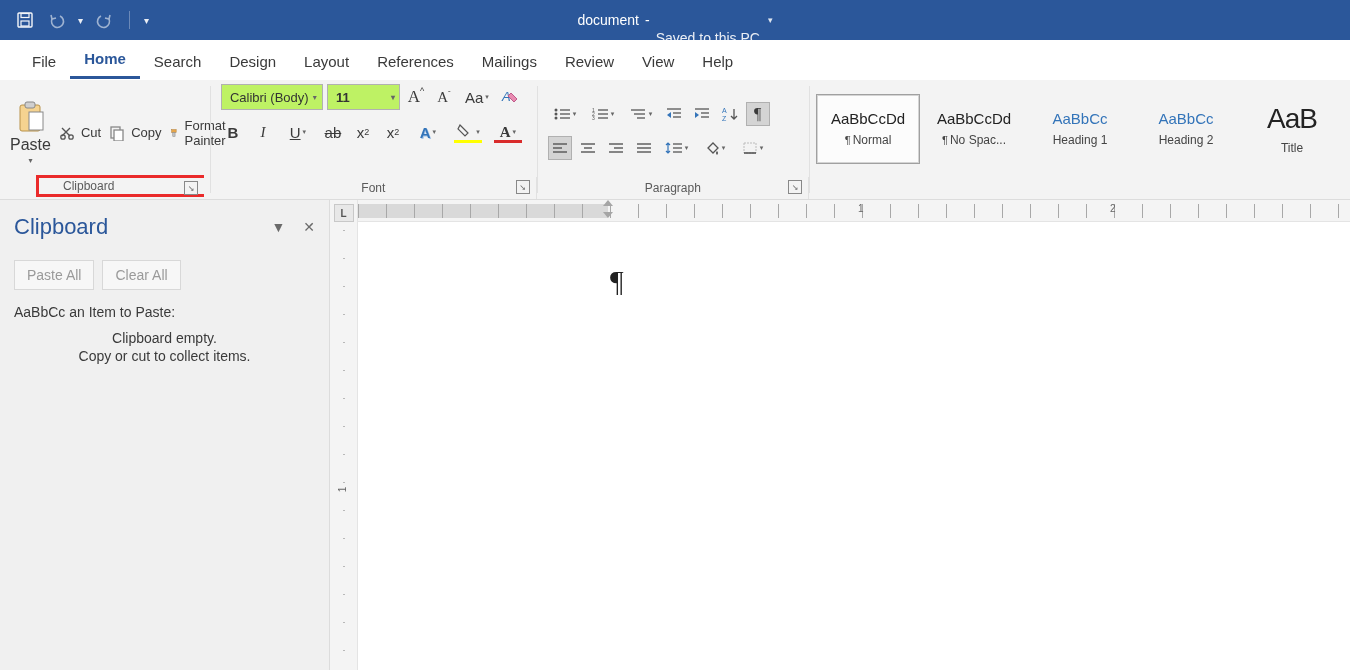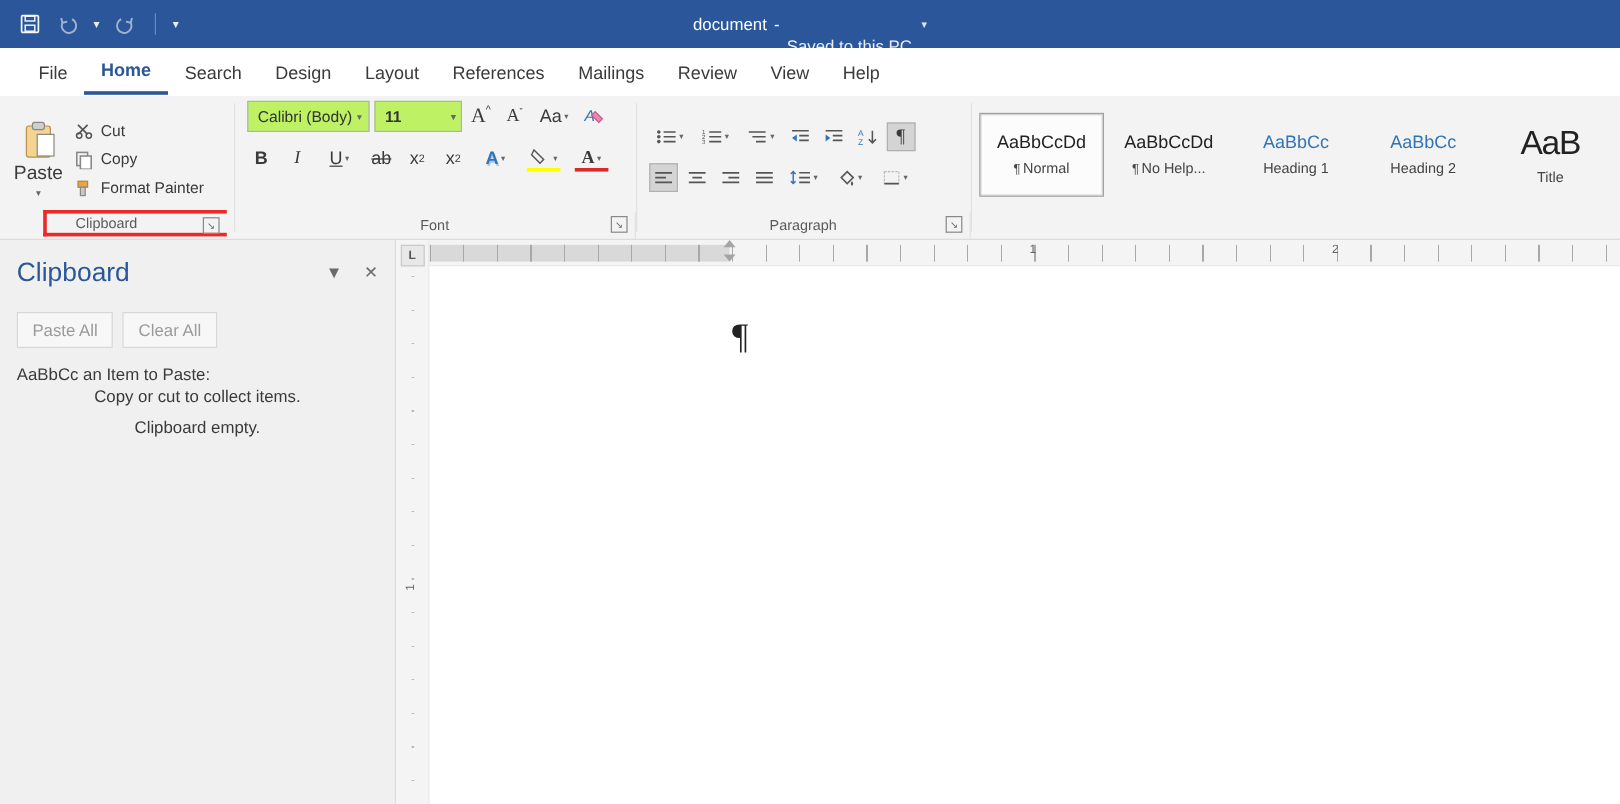--- a/index.html
+++ b/index.html
@@ -28,21 +28,21 @@
 .group-body { flex: 1; display: flex; align-items: center; padding: 4px 10px 0; }
 .group-label { height: 22px; display: flex; align-items: center; justify-content: center; font-size: 12px; color: #5a5a5a; position: relative; border-right: 1px solid #e1e1e1; }
 .group-label .launcher { position: absolute; right: 6px; top: 3px; width: 14px; height: 14px; border: 1px solid #888; font-size: 8px; display: flex; align-items: center; justify-content: center; color: #666; }
 .vsep { width: 1px; background: #e1e1e1; margin: 6px 0; }
 
 
 .paste-btn { display: flex; flex-direction: column; align-items: center; gap: 2px; width: 44px; padding-top: 6px; }
 .paste-icon { width: 28px; height: 34px; }
 .paste-label { font-size: 16px; color: #3a3a3a; }
 .paste-chev { font-size: 8px; color: #666; }
-.clip-col { display: flex; flex-direction: column; gap: 8px; margin-left: 8px; padding-top: 6px; }
+.clip-col { display: flex; flex-direction: row; gap: 8px; margin-left: 8px; padding-top: 6px; }
 .clip-item { display: flex; align-items: center; gap: 6px; font-size: 13px; color: #3a3a3a; }
 .clip-item svg { width: 16px; height: 16px; }
 
 
 .font-top { display: flex; align-items: center; gap: 4px; }
 .font-bottom { display: flex; align-items: center; gap: 6px; margin-top: 10px; }
 .combo { height: 26px; border: 1px solid #b1b1b1; background: #bef264; display: flex; align-items: center; padding: 0 4px 0 8px; font-size: 13px; color: #333; }
 .combo .dd { font-size: 8px; color: #666; margin-left: 4px; }
 .font-name { width: 102px; }
 .font-size { width: 73px; font-weight: bold; }
@@ -376,21 +376,21 @@
   <div class="vsep"></div>
 
   <div class="group" style="flex:1">
     <div class="group-body styles-gallery">
       <div class="style-card sel">
         <span class="style-sample">AaBbCcDd</span>
         <span class="style-name"><span class="para-mark">¶</span><span>Normal</span></span>
       </div>
       <div class="style-card">
         <span class="style-sample">AaBbCcDd</span>
-        <span class="style-name"><span class="para-mark">¶</span><span>No Help...</span></span>
+        <span class="style-name"><span class="para-mark">¶</span><span>No Spac...</span></span>
       </div>
       <div class="style-card">
         <span class="style-sample hd">AaBbCc</span>
         <span class="style-name">Heading 1</span>
       </div>
       <div class="style-card">
         <span class="style-sample hd">AaBbCc</span>
         <span class="style-name">Heading 2</span>
       </div>
       <div class="style-card">
@@ -409,22 +409,22 @@
       <div class="cp-icons">
         <span>▼</span>
         <span>✕</span>
       </div>
     </div>
     <div class="cp-btns">
       <div class="cp-btn">Paste All</div>
       <div class="cp-btn">Clear All</div>
     </div>
     <div class="cp-msg1">AaBbCc an Item to Paste:</div>
+    <div class="cp-msg2">Clipboard empty.</div>
     <div class="cp-msg2" style="margin-top:2px">Copy or cut to collect items.</div>
-    <div class="cp-msg2">Clipboard empty.</div>
   </div>
 
   <div class="doc-area">
     <div class="vruler">
       <div class="corner">L</div>
       <div class="strip"></div>
       <div class="num" style="top:284px">1</div>
     </div>
     <div class="hruler-wrap">
       <div class="hruler">

